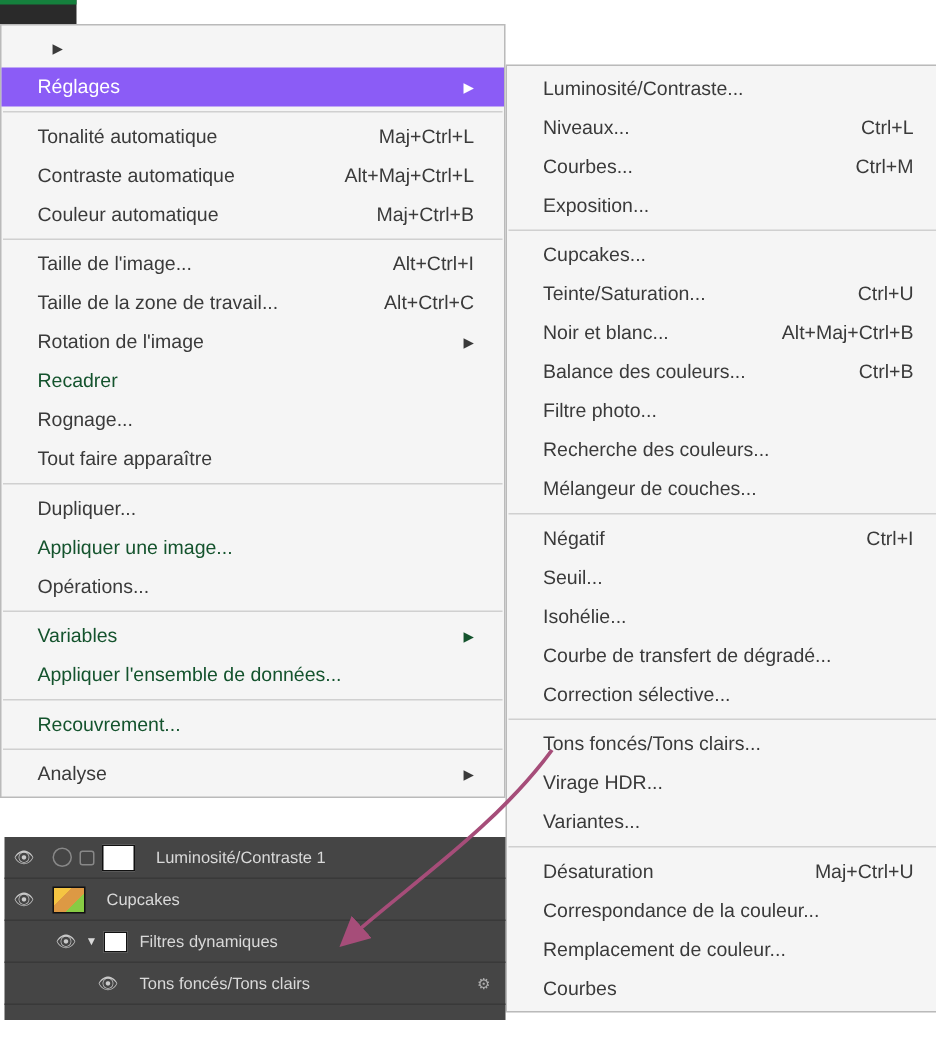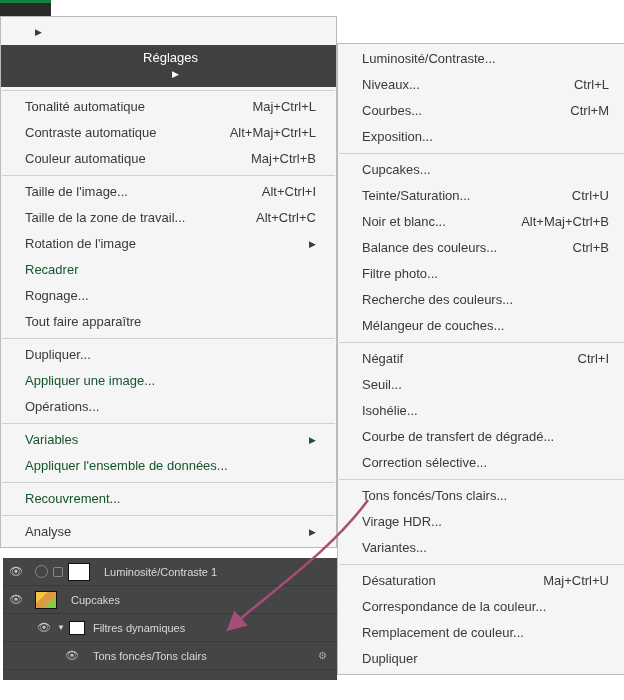--- a/index.html
+++ b/index.html
@@ -1,21 +1,21 @@
 <!DOCTYPE html>
 <html><head>
 <meta charset="utf-8">
 <style>
 * { margin:0; padding:0; box-sizing:border-box; }
 body { font-family:"Segoe UI",Tahoma,sans-serif; font-size:13px; background:#fff; width:624px; height:700px; position:relative; color:#3a3a3a; }
 .tab { background:#2a2a2a; color:#fff; font-size:11px; padding:12px 10px; display:inline-block; border-top:3px solid #15803d; }
 .menu-left { position:absolute; top:16px; left:0; width:337px; background:#f5f5f5; border:1px solid #bababa; padding:2px 0; }
 .menu-right { position:absolute; top:43px; left:337px; width:293px; background:#f5f5f5; border:1px solid #bababa; padding:2px 0; }
 .mi { display:flex; align-items:center; padding:5px 20px 5px 24px; line-height:16px; }
-.mi.hl { background:#404040; color:#fff;flex-direction:column; }
+.mi.hl { background:#8b5cf6; color:#fff; }
 .mi.dis { color:#14532d; }
 .lbl { flex:1; }
 .sc { margin-left:auto; }
 .arr { margin-left:10px; font-size:9px; }
 .sep { height:1px; background:#d0d0d0; margin:3px 1px; }
 
 .layers { position:absolute; top:558px; left:3px; width:334px; height:122px; background:#454545; color:#d9d9d9; font-size:11px; }
 .lrow { display:flex; align-items:center; height:28px; border-bottom:1px solid #393939; }
 .eye { width:26px; display:flex; align-items:center; justify-content:center; font-size:11px; opacity:.9; }
 .icogrp { display:flex; gap:5px; align-items:center; margin:0 6px; }
@@ -205,21 +205,21 @@
         <span class="lbl">Désaturation</span>
         <span class="sc">Maj+Ctrl+U</span>
       </div>
       <div class="mi">
         <span class="lbl">Correspondance de la couleur...</span>
       </div>
       <div class="mi">
         <span class="lbl">Remplacement de couleur...</span>
       </div>
       <div class="mi">
-        <span class="lbl">Dupliquer</span>
+        <span class="lbl">Courbes</span>
       </div>
     </div>
 </div>
 
 <div class="layers">
   <div class="lrow">
     <span class="eye">👁</span>
     <span class="icogrp">
       <span class="iadj"></span>
       <span class="ilink"></span>

